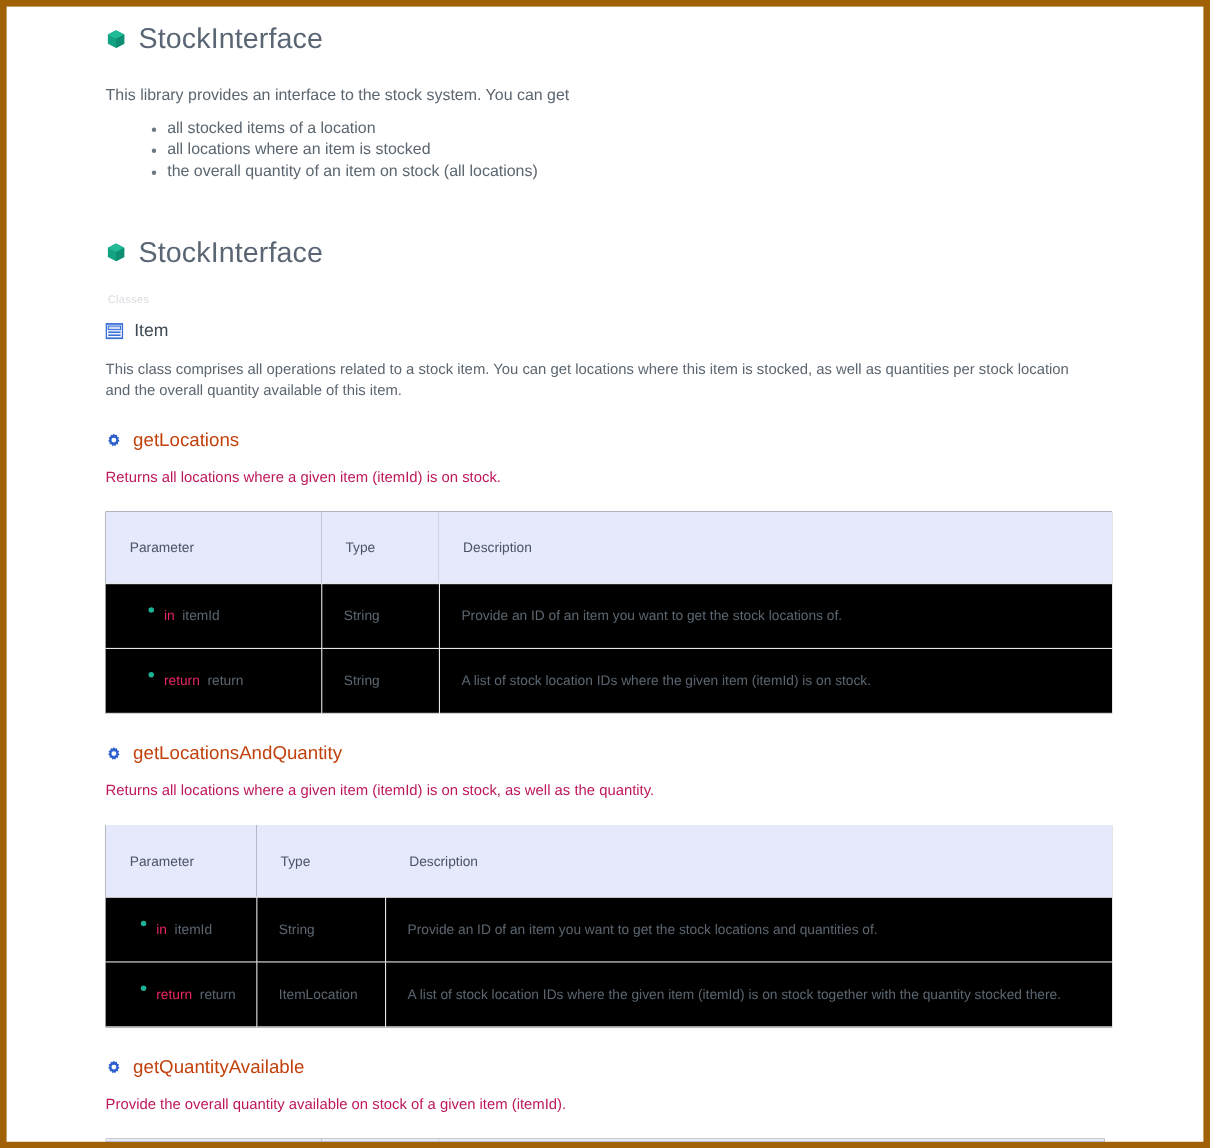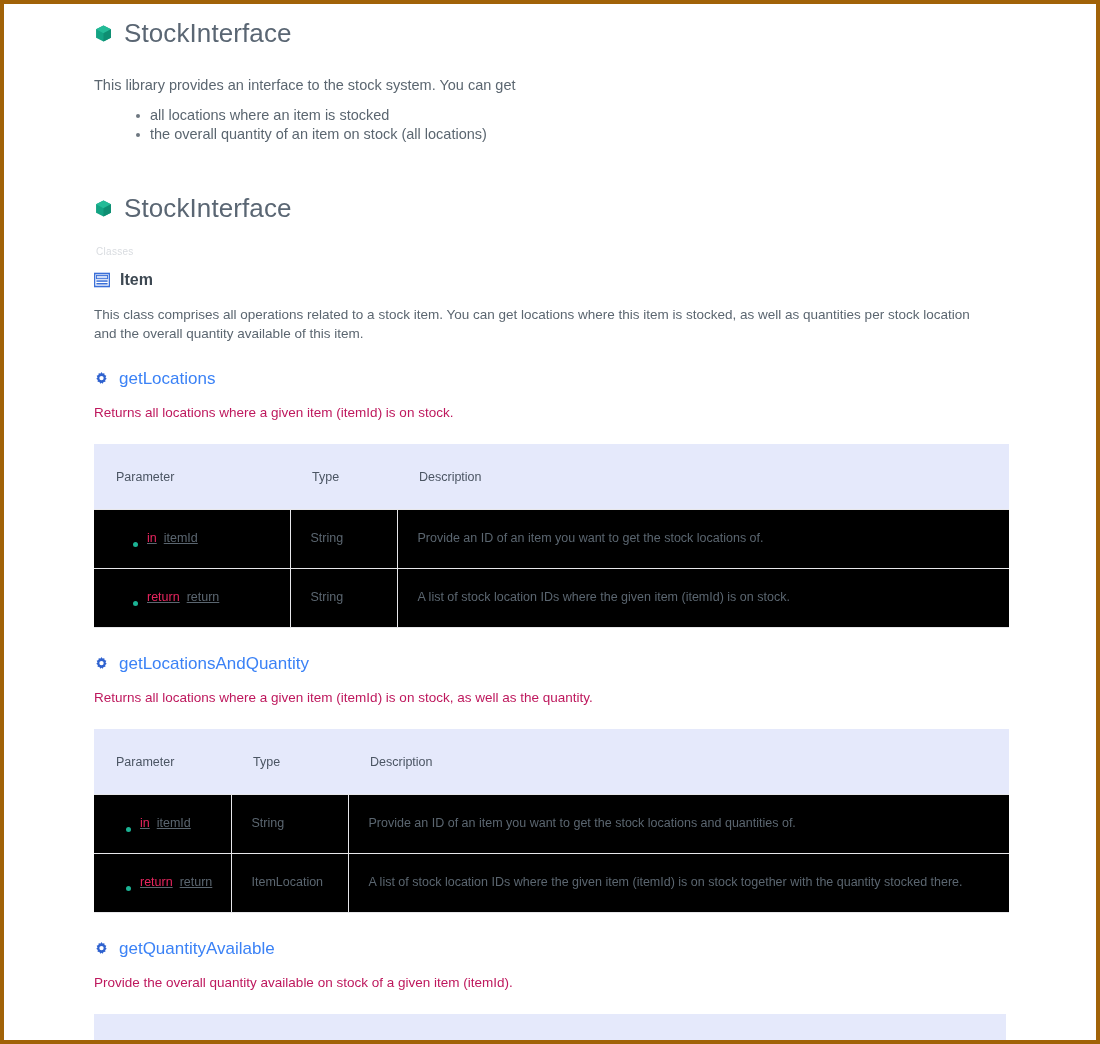--- a/index.html
+++ b/index.html
@@ -12,21 +12,21 @@
   body {
     font-family: "Liberation Sans", sans-serif;
     color: #5b6670;
     -webkit-font-smoothing: antialiased;
   }
   .page {
     position: relative;
     width: 1100px;
     height: 1044px;
     background: #ffffff;
-    border: 4px solid #a16207;
+    border: 6px solid #a16207;
     overflow: hidden;
   }
   .content {
     padding: 14px 90px 0 90px;
   }
 
   
   .lib-title {
     display: flex;
     align-items: center;
@@ -77,41 +77,41 @@
     letter-spacing: 0.3px;
     margin: 16px 0 14px 2px;
     font-weight: 400;
   }
 
   .class-title {
     display: flex;
     align-items: center;
     gap: 10px;
     font-size: 16px;
-    font-weight: bold;
+    font-weight: normal;
     color: #3d4852;
     margin: 0 0 16px 0;
   }
   .class-icon { width: 16px; height: 16px; display: block; flex: 0 0 auto; }
 
   .class-desc {
     font-size: 13.5px;
     line-height: 19px;
     color: #5b6670;
     margin: 0 4px 26px 0;
     max-width: 880px;
   }
 
   .method-title {
     display: flex;
     align-items: center;
     gap: 10px;
     font-size: 17px;
     font-weight: 400;
-    color: #3b82f6;
+    color: #c2410c;
     margin: 0 0 14px 0;
   }
   .gear-icon { width: 15px; height: 15px; display: block; flex: 0 0 auto; }
 
   .method-desc {
     font-size: 13.5px;
     line-height: 19px;
     color: #be185d;
     margin: 0 0 22px 0;
   }
@@ -146,24 +146,23 @@
   }
   table.param-table td.param-cell {
     padding-left: 22px;
   }
   table.param-table tr td:first-child { border-left: none; }
   table.param-table tr td:last-child  { border-right: none; }
   table.param-table tr:last-child td  { border-bottom: 1px solid #e7e7ea; }
 
   .param-name {
     display: flex;
-    align-items: flex-end;
+    align-items: flex-start;
     gap: 7px;
     padding-left: 17px;
-    text-decoration: underline;
   }
   .dot {
     width: 5px; height: 5px;
     border-radius: 50%;
     background: #1bb394;
     flex: 0 0 auto;
     margin-right: 2px;
   }
   .kw { color: #e8255f; }
   .pname { color: #5b6670; }
@@ -201,20 +200,21 @@
           <path d="M12 1.8 2.6 6.7 12 11.6l9.4-4.9z" fill="#23bb97"></path>
           <path d="M12 11.6v10.6l9.4-4.9V6.7z" fill="#0e8e72"></path>
         </svg>
       </span>
       <span>StockInterface</span>
     </h1>
 
     <p class="intro">This library provides an interface to the stock system. You can get</p>
 
     <ul class="bullets">
+      <li>all stocked items of a location</li>
       <li>all locations where an item is stocked</li>
       <li>the overall quantity of an item on stock (all locations)</li>
     </ul>
 
     <h1 class="lib-title second">
       <span>
         <svg class="cube-icon" viewBox="0 0 24 24" aria-hidden="true">
           <path d="M12 1.8 2.6 6.7v10.6L12 22.2l9.4-4.9V6.7z" fill="#13a383"></path>
           <path d="M12 1.8 2.6 6.7 12 11.6l9.4-4.9z" fill="#23bb97"></path>
           <path d="M12 11.6v10.6l9.4-4.9V6.7z" fill="#0e8e72"></path>

